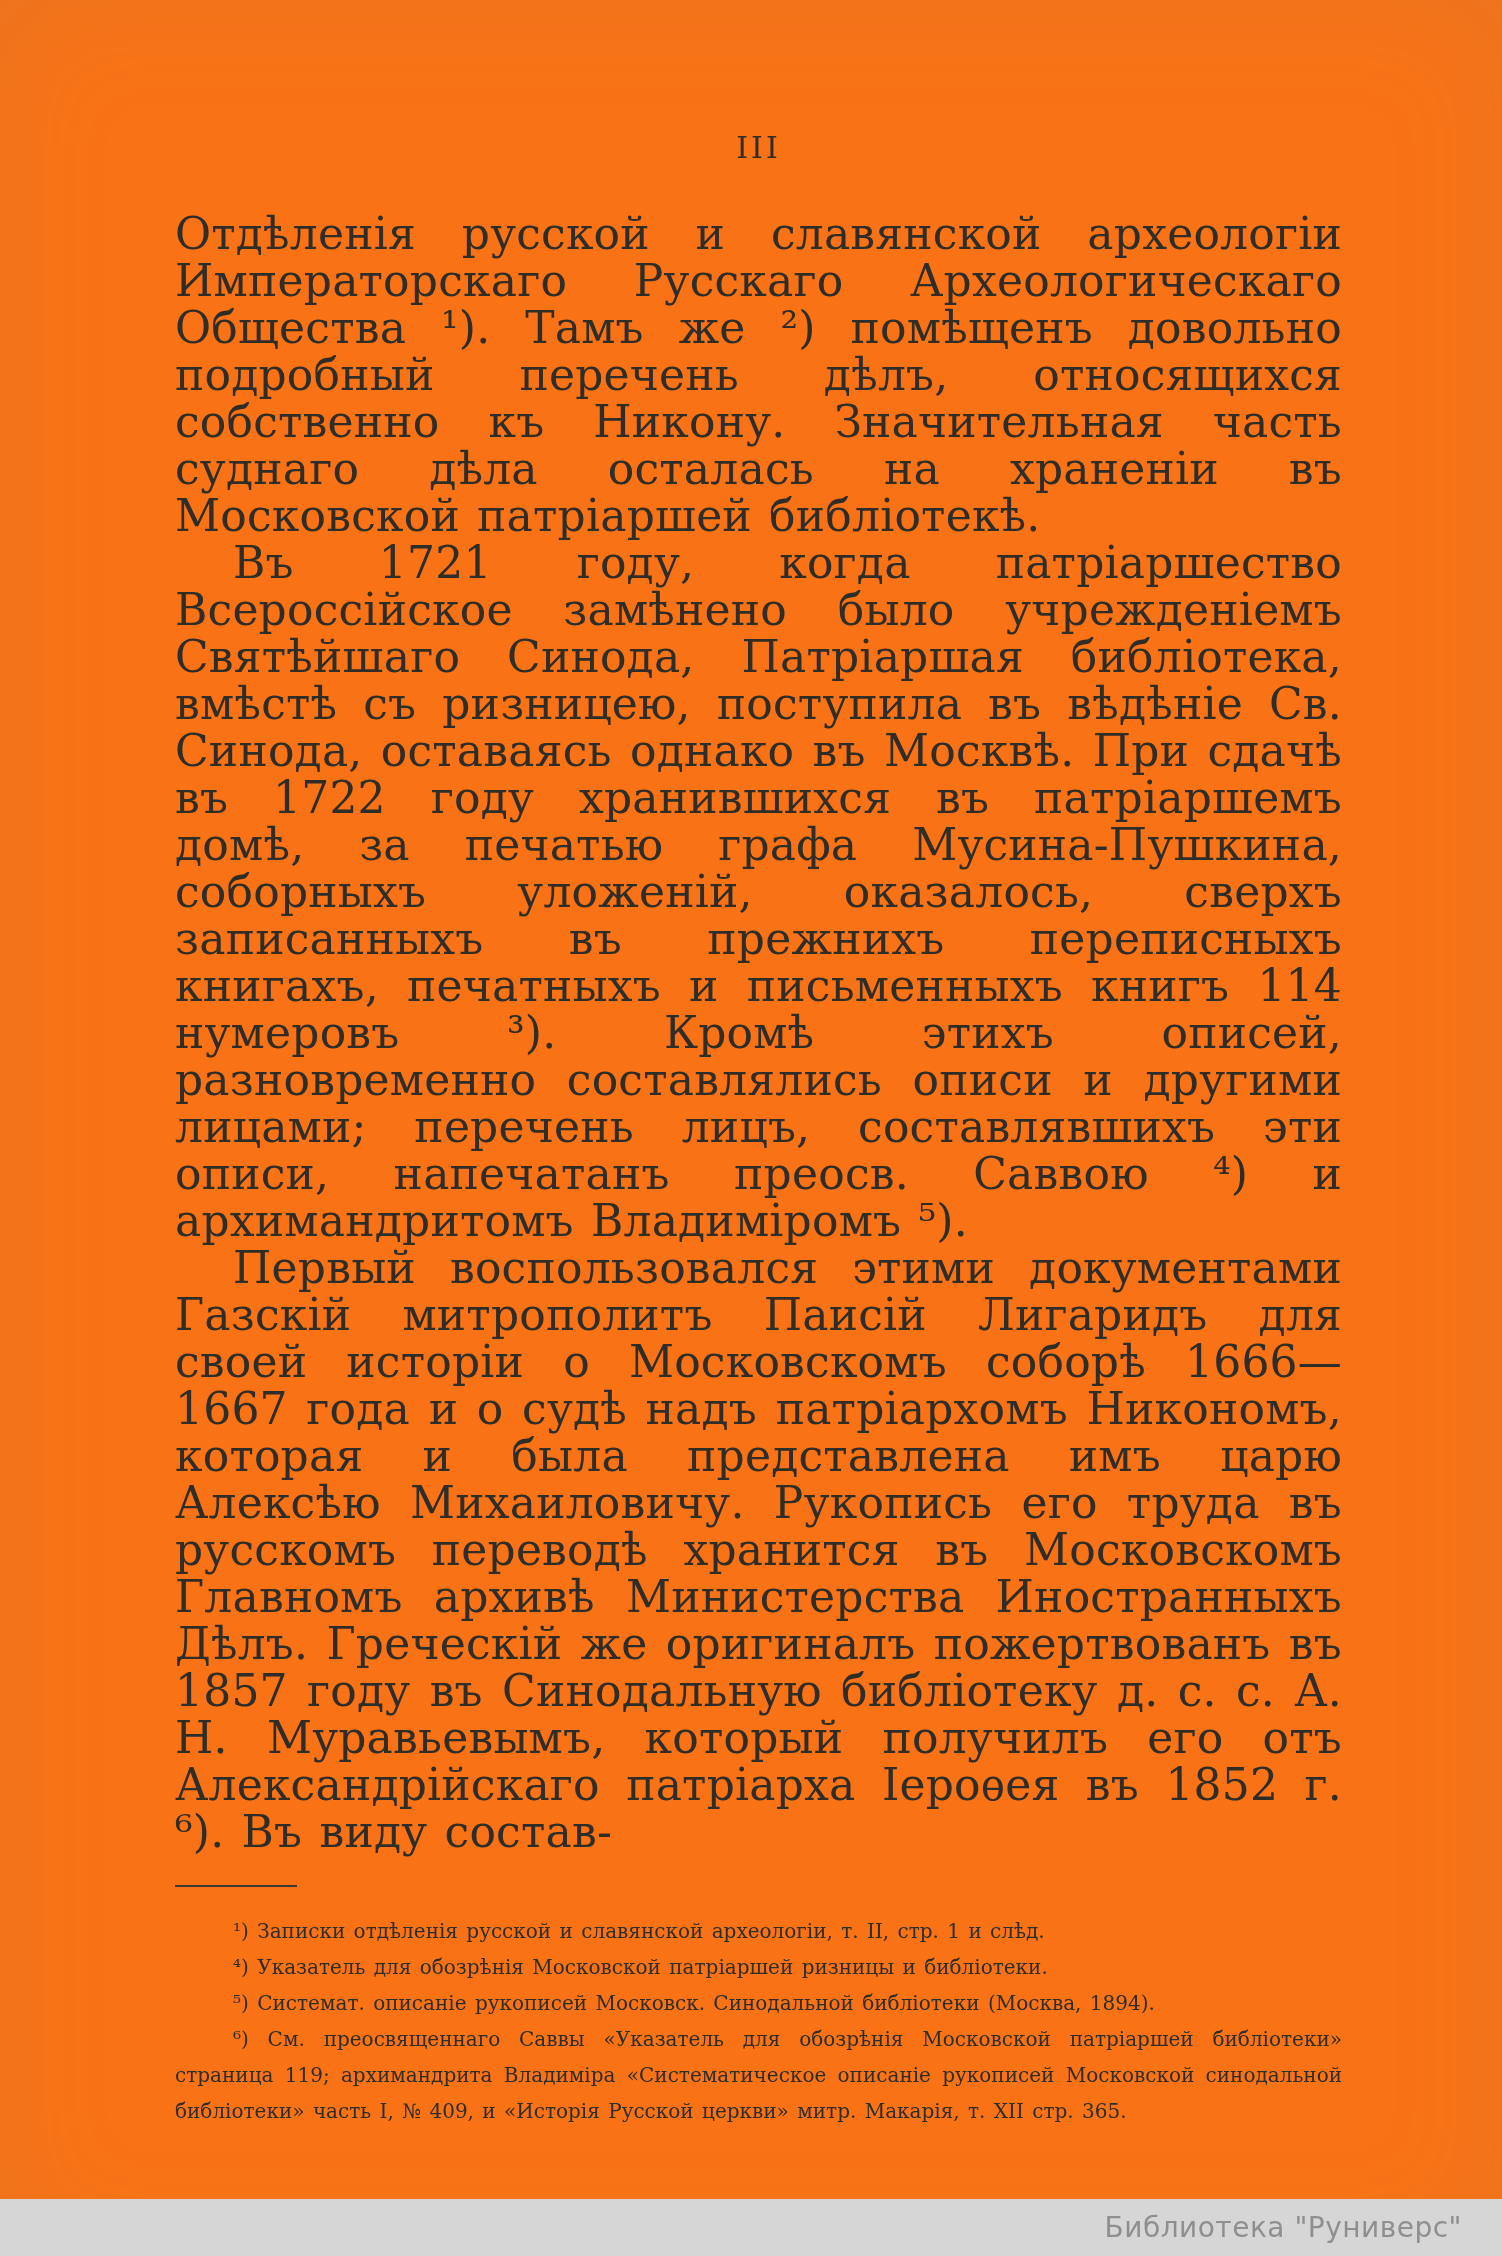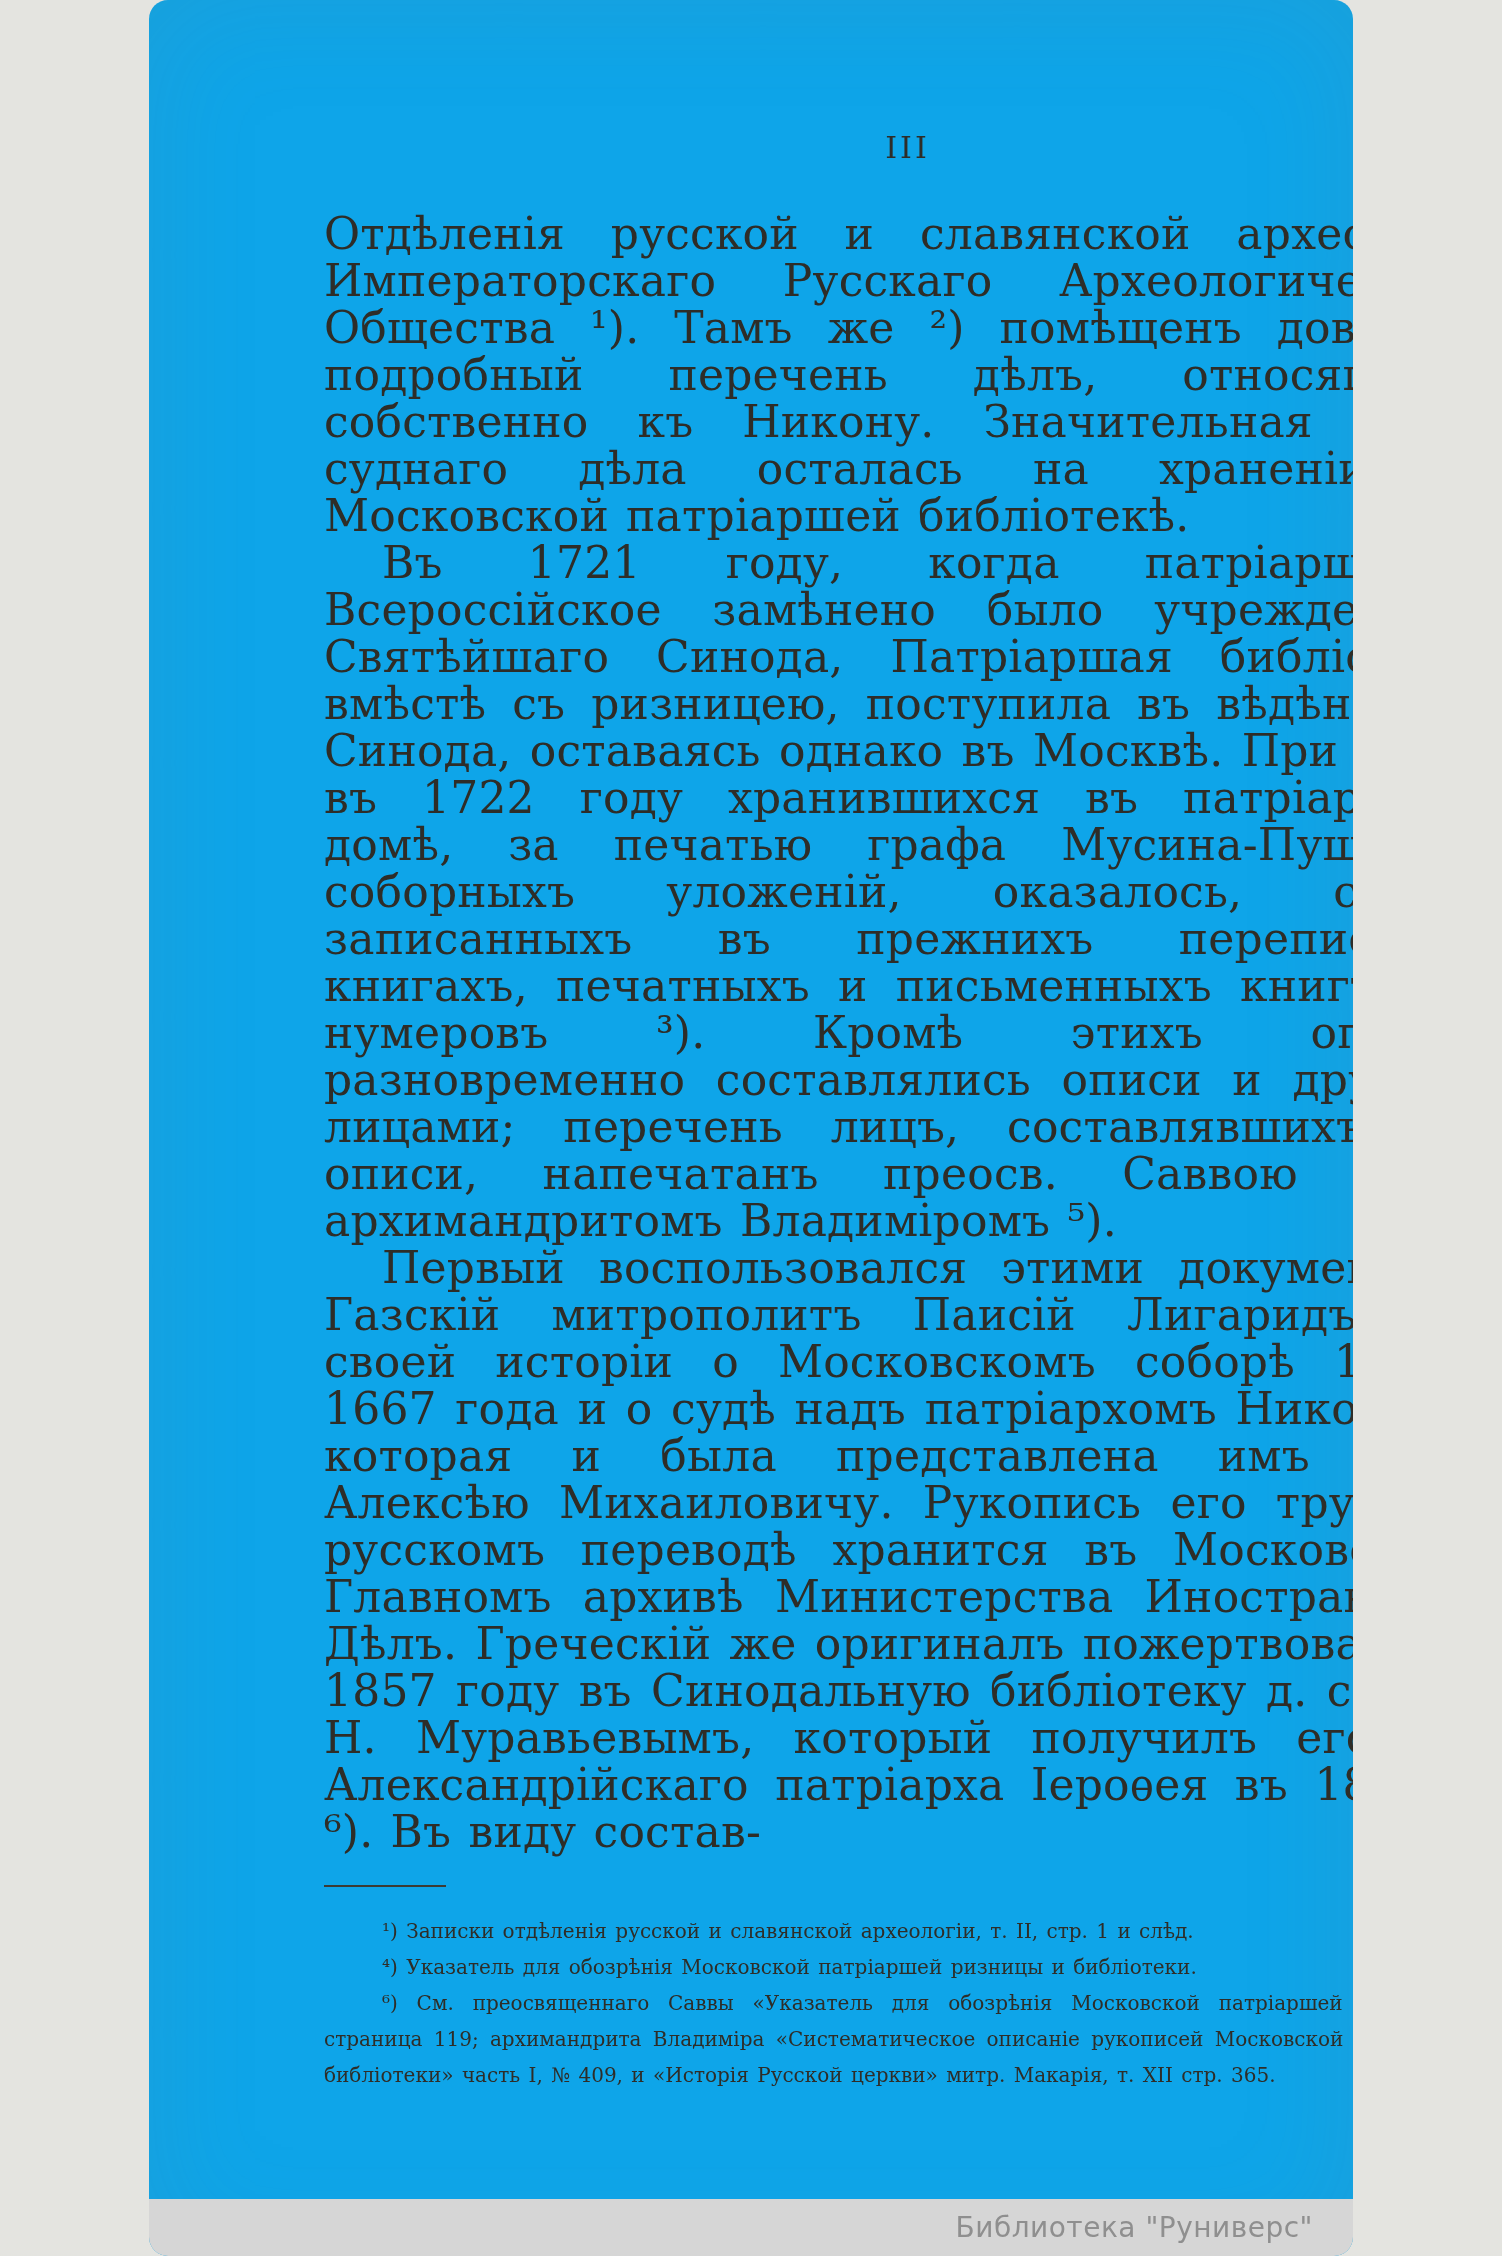--- a/index.html
+++ b/index.html
@@ -2,30 +2,29 @@
 <html><head>
   <meta charset="utf-8">
   <style>
     html, body {
       margin: 0;
       padding: 0;
       background: #e4e4e0;
     }
     .page {
       position: relative;
-      width: 1204px;
+      width: 1502px;
       height: 2256px;
       margin: 0 auto;
-      background: #0ea5e9;
+      background: #f97316;
       color: #2e2d28;
       font-family: "DejaVu Serif", "DejaVu Sans", "Liberation Serif", serif;
       overflow: hidden;
       box-sizing: border-box;
       box-shadow: inset 0 0 120px rgba(120,120,110,0.12);
-      border-radius: 19px;
     }
     .page-number {
       position: absolute;
       top: 130px;
       left: 175px;
       width: 1167px;
       text-align: center;
       font-size: 30px;
       letter-spacing: 3px;
       font-weight: normal;
@@ -99,20 +98,21 @@
     <p class="para indent">Въ 1721 году, когда патріаршество Всероссійское замѣнено было учрежденіемъ Святѣйшаго Синода, Патріаршая библіотека, вмѣстѣ съ ризницею, поступила въ вѣдѣніе Св. Синода, оставаясь однако въ Москвѣ. При сдачѣ въ 1722 году хранившихся въ патріаршемъ домѣ, за печатью графа Мусина-Пушкина, соборныхъ уложеній, оказалось, сверхъ записанныхъ въ прежнихъ переписныхъ книгахъ, печатныхъ и письменныхъ книгъ 114 нумеровъ ³). Кромѣ этихъ описей, разновременно составлялись описи и другими лицами; перечень лицъ, составлявшихъ эти описи, напечатанъ преосв. Саввою ⁴) и архимандритомъ Владиміромъ ⁵).</p>
 
 
     <p class="para indent">Первый воспользовался этими документами Газскій митрополитъ Паисій Лигаридъ для своей исторіи о Московскомъ соборѣ 1666—1667 года и о судѣ надъ патріархомъ Никономъ, которая и была представлена имъ царю Алексѣю Михаиловичу. Рукопись его труда въ русскомъ переводѣ хранится въ Московскомъ Главномъ архивѣ Министерства Иностранныхъ Дѣлъ. Греческій же оригиналъ пожертвованъ въ 1857 году въ Синодальную библіотеку д. с. с. А. Н. Муравьевымъ, который получилъ его отъ Александрійскаго патріарха Іероѳея въ 1852 г. ⁶). Въ виду состав-</p>
 
     <div class="fn-rule"></div>
 
     <div class="footnotes">
       <p class="fn">¹) Записки отдѣленія русской и славянской археологіи, т. II, стр. 1 и слѣд.</p>
       <p class="fn">⁴) Указатель для обозрѣнія Московской патріаршей ризницы и библіотеки.</p>
+      <p class="fn">⁵) Системат. описаніе рукописей Московск. Синодальной библіотеки (Москва, 1894).</p>
       <p class="fn">⁶) См. преосвященнаго Саввы «Указатель для обозрѣнія Московской патріаршей библіотеки» страница 119; архимандрита Владиміра «Систематическое описаніе рукописей Московской синодальной библіотеки» часть I, № 409, и «Исторія Русской церкви» митр. Макарія, т. XII стр. 365.</p>
     </div>
 
   </div>
 
   <div class="watermark-band">
     <span class="watermark">Библиотека "Руниверс"</span>
   </div>
 
 </div>

